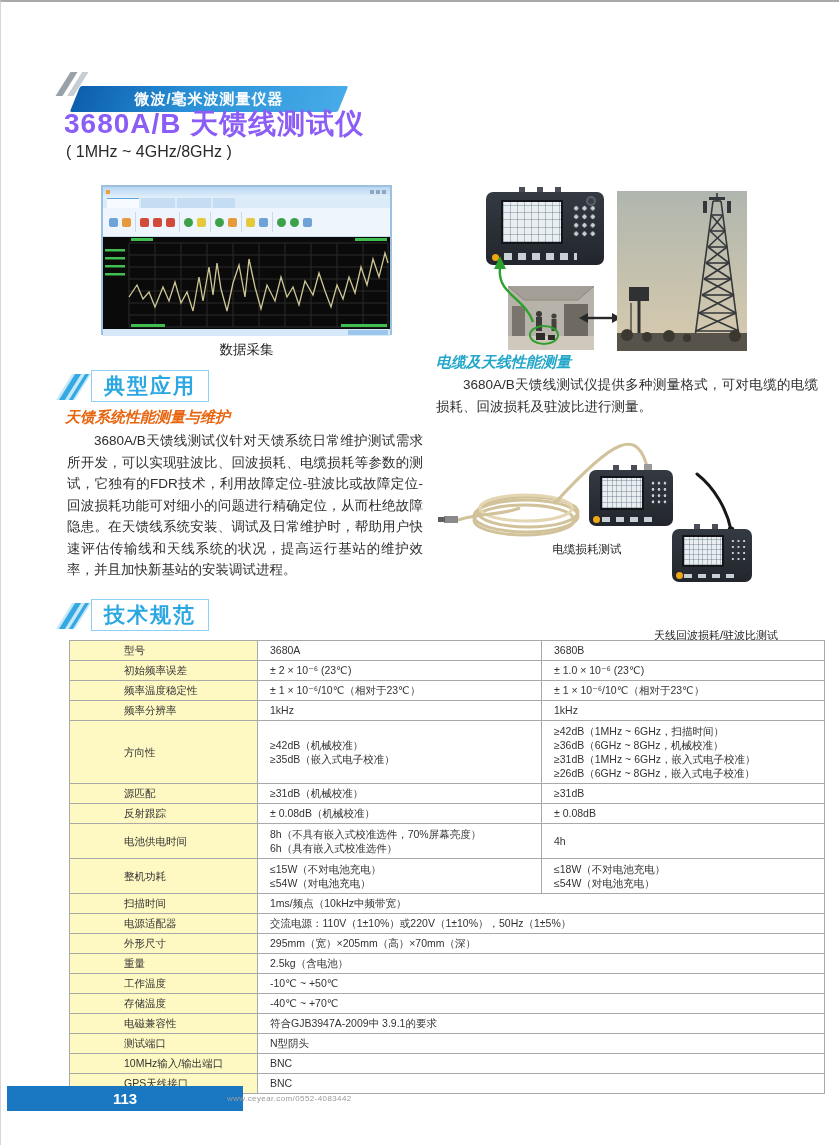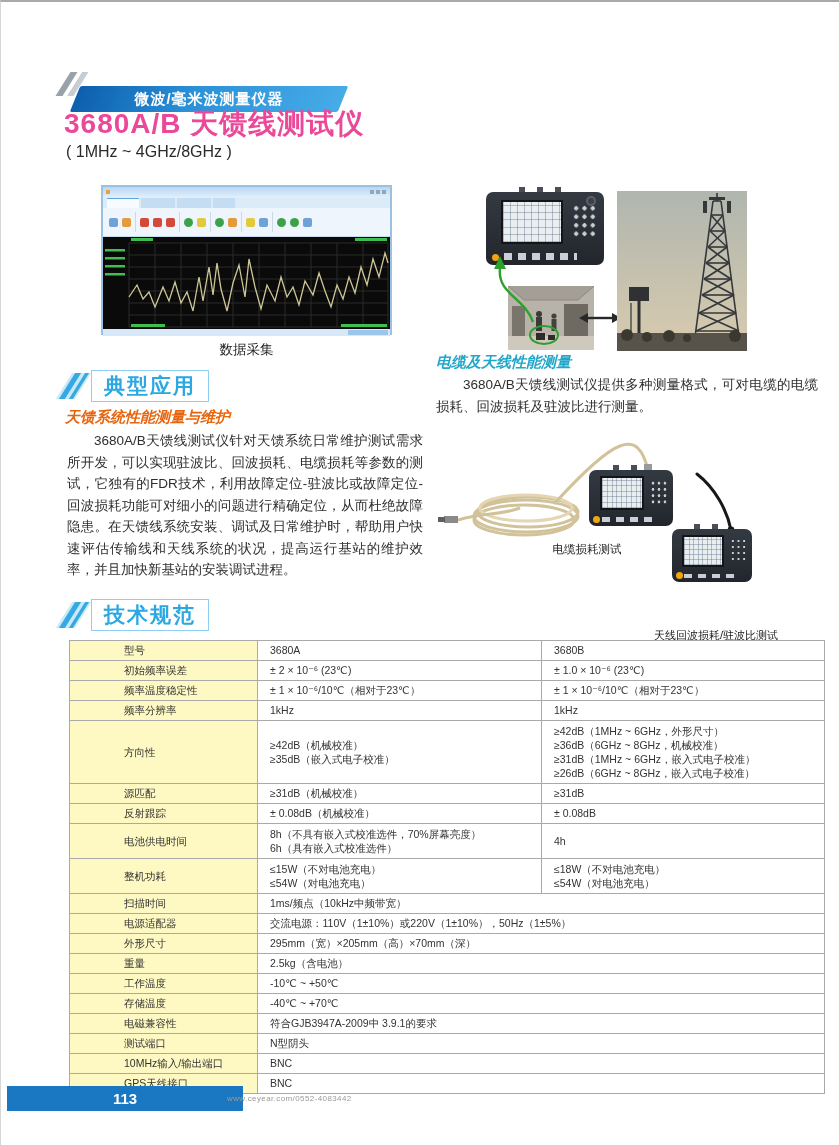--- a/index.html
+++ b/index.html
@@ -8,25 +8,25 @@
   .abs{position:absolute;}
 
   
   .gdecor i,.vicon i{position:absolute;transform:skewX(-32deg);}
   .gdecor{left:56px;top:70px;width:40px;height:26px;}
   .gdecor .a{left:6px;top:0;width:17px;height:24px;background:#99a2a8;}
   .gdecor .b{left:13px;top:0;width:5px;height:24px;background:#ffffff;}
   .gdecor .c{left:18px;top:0;width:6px;height:24px;background:#c7ced3;}
   .banner{left:74px;top:84px;width:268px;height:26px;background:linear-gradient(90deg,#0d5fae,#2b92d8 45%,#46abe7);transform:skewX(-22deg);border-radius:2px;}
   .banner span{display:block;transform:skewX(22deg);color:#fff;font-size:15px;font-weight:bold;text-align:center;line-height:26px;letter-spacing:1px;}
-  .title{left:63px;top:103px;font-size:28px;font-weight:bold;color:#ec4899;letter-spacing:1px;}
+  .title{left:63px;top:103px;font-size:28px;font-weight:bold;color:#8b5cf6;letter-spacing:1px;}
   .subtitle{left:65px;top:141px;font-size:16px;color:#2a2a2a;}
 
   
-  .sech{display:flex;align-items:center;}
+  .sech{display:flex;align-items:flex-end;}
   .vicon{position:relative;width:32px;height:30px;flex:0 0 32px;}
   .vicon .a{left:5px;top:2px;width:19px;height:26px;background:#c9e9fa;}
   .vicon .b{left:8px;top:2px;width:6px;height:26px;background:#35aae2;}
   .vicon .c{left:18px;top:2px;width:4px;height:26px;background:#35aae2;}
   .secbox{border:1px solid #8fd0f2;padding:1px 12px;font-size:21px;font-weight:bold;color:#2ba7e2;letter-spacing:2px;white-space:nowrap;}
 
   
   .win{left:100px;top:183px;width:291px;height:150px;border:2px solid #9cc0e0;box-sizing:border-box;background:#fff;}
   .win .tbar{height:11px;background:linear-gradient(#b8d6f2,#e3f0fb);position:relative;}
   .win .tbar i{position:absolute;top:3px;width:4px;height:4px;background:#8fa7bd;}
@@ -342,21 +342,21 @@
       <td class="val">1kHz</td>
       <td class="val">1kHz</td>
     </tr>
     <tr>
       <td class="lbl">方向性</td>
       <td class="val">
         <div>≥42dB（机械校准）</div>
         <div>≥35dB（嵌入式电子校准）</div>
       </td>
       <td class="val">
-        <div>≥42dB（1MHz ~ 6GHz，外形尺寸）</div>
+        <div>≥42dB（1MHz ~ 6GHz，扫描时间）</div>
         <div>≥36dB（6GHz ~ 8GHz，机械校准）</div>
         <div>≥31dB（1MHz ~ 6GHz，嵌入式电子校准）</div>
         <div>≥26dB（6GHz ~ 8GHz，嵌入式电子校准）</div>
       </td>
     </tr>
     <tr>
       <td class="lbl">源匹配</td>
       <td class="val">≥31dB（机械校准）</td>
       <td class="val">≥31dB</td>
     </tr>

